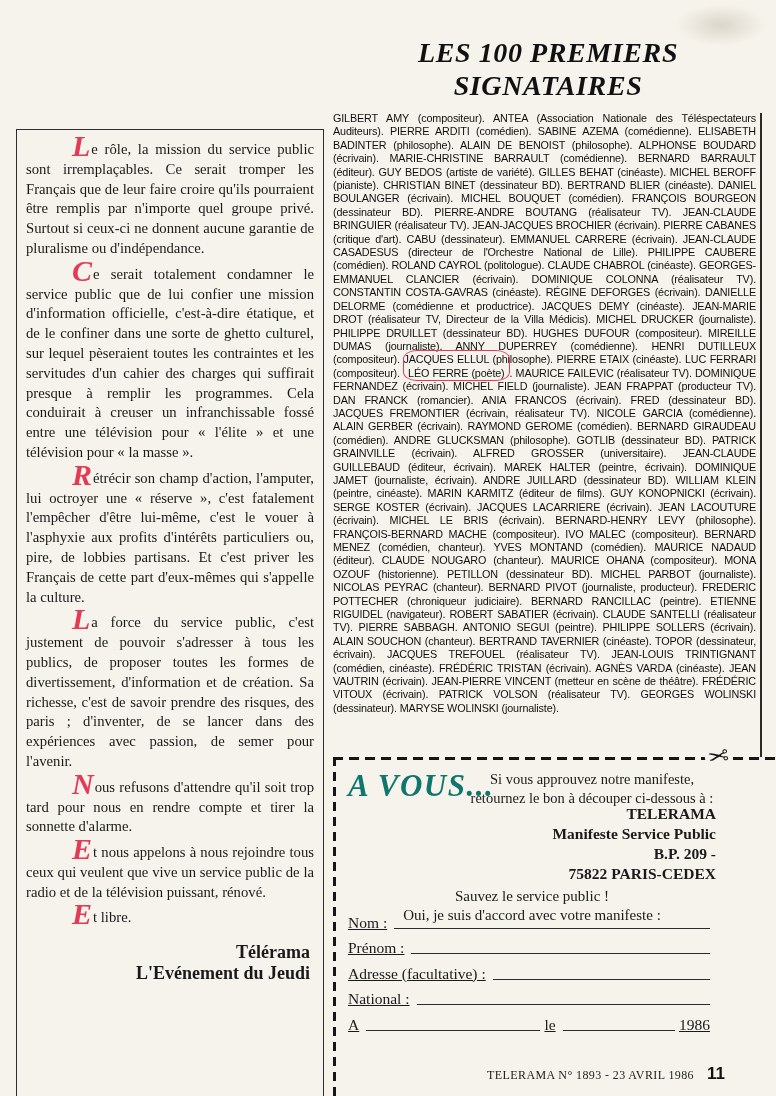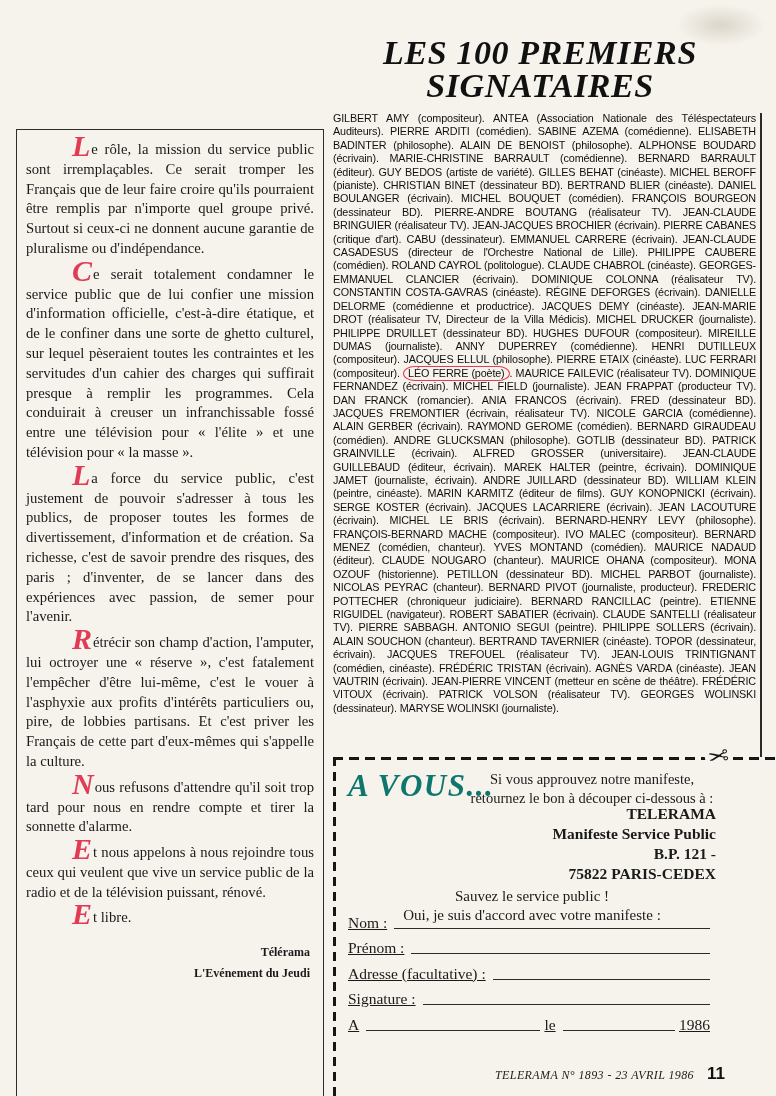--- a/index.html
+++ b/index.html
@@ -11,51 +11,51 @@
   body{background:var(--paper);}
   .page{
     position:relative;width:776px;height:1096px;background:var(--paper);
     overflow:hidden;font-family:"Liberation Serif",serif;color:var(--ink);
   }
   .smudge{position:absolute;left:676px;top:4px;width:90px;height:42px;
     background:radial-gradient(rgba(150,138,115,.28),transparent 70%);}
 
   
   .heading{
-    position:absolute;left:328px;top:36px;width:424px;text-align:center;
+    position:absolute;left:336px;top:36px;width:424px;text-align:center;
     font-family:"Liberation Serif",serif;font-weight:bold;font-style:italic;
-    font-size:34px;line-height:33px;letter-spacing:.6px;color:#111;
+    font-size:28px;line-height:33px;letter-spacing:.6px;color:#111;
   }
 
   
   .list{
     position:absolute;left:333px;top:112px;width:423px;
     font-family:"Liberation Sans",sans-serif;font-size:10.8px;line-height:13.4px;
     letter-spacing:-.15px;text-align:justify;color:#101010;
   }
   .red-circle{
     border:1.6px solid var(--accent);border-radius:14px / 9px;
-    padding:0 4px 1px 4px;
+    padding:16px 4px 1px 4px;
     -webkit-box-decoration-break:clone;box-decoration-break:clone;
   }
   .vrule{position:absolute;left:760px;top:113px;width:1.5px;height:644px;background:#2a2a2a;}
 
   
   .editorial{
     position:absolute;left:16px;top:129px;width:308px;height:1041px;
     border:1.5px solid #2e2e2e;box-sizing:border-box;padding:10px 9px 0 9px;
     font-size:14.7px;line-height:19.8px;text-align:justify;overflow:hidden;color:#191919;
   }
   .editorial p{margin:6px 0 0 0;text-indent:46px;}
   .editorial p:first-child{margin-top:0;}
   .dropcap{
     font-size:30px;font-style:italic;font-weight:bold;line-height:0;
     color:var(--accent);margin-right:1px;vertical-align:-2px;letter-spacing:0;
   }
-  .sig{margin-top:14px;text-align:right;font-weight:bold;font-size:12px;line-height:21px;padding-right:4px;text-indent:0;}
+  .sig{margin-top:14px;text-align:right;font-weight:bold;font-size:18px;line-height:21px;padding-right:4px;text-indent:0;}
 
   
   .cutline-h{position:absolute;left:333px;top:757px;width:443px;height:3px;
     background:repeating-linear-gradient(90deg,#161616 0 10px,transparent 10px 16px);}
   .cutline-v{position:absolute;left:333px;top:757px;width:3px;height:339px;
     background:repeating-linear-gradient(180deg,#161616 0 9px,transparent 9px 15px);}
   .scissors{
     position:absolute;left:372px;top:-14px;display:inline-block;
     font-size:25px;line-height:28px;background:var(--paper);padding:0 3px;
     transform:scaleX(-1) rotate(9deg);color:#161616;
@@ -78,21 +78,21 @@
   .field{display:flex;align-items:flex-end;height:25.5px;}
   .flabel{margin-right:7px;white-space:nowrap;}
   .fline{flex:1;border-bottom:1.3px solid #2b2b2b;margin-bottom:3px;}
   .field .mid{margin-left:4px;}
   .fyear{margin-left:4px;white-space:nowrap;}
   .w-big{flex:1.55;}
   .coupon-note{position:absolute;left:348px;top:1034px;width:380px;font-size:15.5px;}
 
   
   .page-footer{position:absolute;left:400px;top:1064px;width:325px;text-align:right;}
-  .issue{font-style:italic;font-size:12px;letter-spacing:.4px;color:#222;}
+  .issue{font-size:12px;letter-spacing:.4px;color:#222;}
   .pagenum{font-weight:bold;font-size:17px;margin-left:9px;font-family:"Liberation Sans",sans-serif;color:#111;}
 </style>
 </head>
 <body>
 
 <div class="page">
 
   <div class="smudge"></div>
 
   <div class="heading">
@@ -100,22 +100,22 @@
     <div>SIGNATAIRES</div>
   </div>
 
   <div class="list"><span>GILBERT AMY (compositeur)</span>. <span>ANTEA (Association Nationale des Téléspectateurs Auditeurs)</span>. <span>PIERRE ARDITI (comédien)</span>. <span>SABINE AZEMA (comédienne)</span>. <span>ELISABETH BADINTER (philosophe)</span>. <span>ALAIN DE BENOIST (philosophe)</span>. <span>ALPHONSE BOUDARD (écrivain)</span>. <span>MARIE-CHRISTINE BARRAULT (comédienne)</span>. <span>BERNARD BARRAULT (éditeur)</span>. <span>GUY BEDOS (artiste de variété)</span>. <span>GILLES BEHAT (cinéaste)</span>. <span>MICHEL BEROFF (pianiste)</span>. <span>CHRISTIAN BINET (dessinateur BD)</span>. <span>BERTRAND BLIER (cinéaste)</span>. <span>DANIEL BOULANGER (écrivain)</span>. <span>MICHEL BOUQUET (comédien)</span>. <span>FRANÇOIS BOURGEON (dessinateur BD)</span>. <span>PIERRE-ANDRE BOUTANG (réalisateur TV)</span>. <span>JEAN-CLAUDE BRINGUIER (réalisateur TV)</span>. <span>JEAN-JACQUES BROCHIER (écrivain)</span>. <span>PIERRE CABANES (critique d'art)</span>. <span>CABU (dessinateur)</span>. <span>EMMANUEL CARRERE (écrivain)</span>. <span>JEAN-CLAUDE CASADESUS (directeur de l'Orchestre National de Lille)</span>. <span>PHILIPPE CAUBERE (comédien)</span>. <span>ROLAND CAYROL (politologue)</span>. <span>CLAUDE CHABROL (cinéaste)</span>. <span>GEORGES-EMMANUEL CLANCIER (écrivain)</span>. <span>DOMINIQUE COLONNA (réalisateur TV)</span>. <span>CONSTANTIN COSTA-GAVRAS (cinéaste)</span>. <span>RÉGINE DEFORGES (écrivain)</span>. <span>DANIELLE DELORME (comédienne et productrice)</span>. <span>JACQUES DEMY (cinéaste)</span>. <span>JEAN-MARIE DROT (réalisateur TV, Directeur de la Villa Médicis)</span>. <span>MICHEL DRUCKER (journaliste)</span>. <span>PHILIPPE DRUILLET (dessinateur BD)</span>. <span>HUGHES DUFOUR (compositeur)</span>. <span>MIREILLE DUMAS (journaliste)</span>. <span>ANNY DUPERREY (comédienne)</span>. <span>HENRI DUTILLEUX (compositeur)</span>. <span>JACQUES ELLUL (philosophe)</span>. <span>PIERRE ETAIX (cinéaste)</span>. <span>LUC FERRARI (compositeur)</span>. <span class="red-circle">LÉO FERRE (poète)</span>. <span>MAURICE FAILEVIC (réalisateur TV)</span>. <span>DOMINIQUE FERNANDEZ (écrivain)</span>. <span>MICHEL FIELD (journaliste)</span>. <span>JEAN FRAPPAT (producteur TV)</span>. <span>DAN FRANCK (romancier)</span>. <span>ANIA FRANCOS (écrivain)</span>. <span>FRED (dessinateur BD)</span>. <span>JACQUES FREMONTIER (écrivain, réalisateur TV)</span>. <span>NICOLE GARCIA (comédienne)</span>. <span>ALAIN GERBER (écrivain)</span>. <span>RAYMOND GEROME (comédien)</span>. <span>BERNARD GIRAUDEAU (comédien)</span>. <span>ANDRE GLUCKSMAN (philosophe)</span>. <span>GOTLIB (dessinateur BD)</span>. <span>PATRICK GRAINVILLE (écrivain)</span>. <span>ALFRED GROSSER (universitaire)</span>. <span>JEAN-CLAUDE GUILLEBAUD (éditeur, écrivain)</span>. <span>MAREK HALTER (peintre, écrivain)</span>. <span>DOMINIQUE JAMET (journaliste, écrivain)</span>. <span>ANDRE JUILLARD (dessinateur BD)</span>. <span>WILLIAM KLEIN (peintre, cinéaste)</span>. <span>MARIN KARMITZ (éditeur de films)</span>. <span>GUY KONOPNICKI (écrivain)</span>. <span>SERGE KOSTER (écrivain)</span>. <span>JACQUES LACARRIERE (écrivain)</span>. <span>JEAN LACOUTURE (écrivain)</span>. <span>MICHEL LE BRIS (écrivain)</span>. <span>BERNARD-HENRY LEVY (philosophe)</span>. <span>FRANÇOIS-BERNARD MACHE (compositeur)</span>. <span>IVO MALEC (compositeur)</span>. <span>BERNARD MENEZ (comédien, chanteur)</span>. <span>YVES MONTAND (comédien)</span>. <span>MAURICE NADAUD (éditeur)</span>. <span>CLAUDE NOUGARO (chanteur)</span>. <span>MAURICE OHANA (compositeur)</span>. <span>MONA OZOUF (historienne)</span>. <span>PETILLON (dessinateur BD)</span>. <span>MICHEL PARBOT (journaliste)</span>. <span>NICOLAS PEYRAC (chanteur)</span>. <span>BERNARD PIVOT (journaliste, producteur)</span>. <span>FREDERIC POTTECHER (chroniqueur judiciaire)</span>. <span>BERNARD RANCILLAC (peintre)</span>. <span>ETIENNE RIGUIDEL (navigateur)</span>. <span>ROBERT SABATIER (écrivain)</span>. <span>CLAUDE SANTELLI (réalisateur TV)</span>. <span>PIERRE SABBAGH</span>. <span>ANTONIO SEGUI (peintre)</span>. <span>PHILIPPE SOLLERS (écrivain)</span>. <span>ALAIN SOUCHON (chanteur)</span>. <span>BERTRAND TAVERNIER (cinéaste)</span>. <span>TOPOR (dessinateur, écrivain)</span>. <span>JACQUES TREFOUEL (réalisateur TV)</span>. <span>JEAN-LOUIS TRINTIGNANT (comédien, cinéaste)</span>. <span>FRÉDÉRIC TRISTAN (écrivain)</span>. <span>AGNÈS VARDA (cinéaste)</span>. <span>JEAN VAUTRIN (écrivain)</span>. <span>JEAN-PIERRE VINCENT (metteur en scène de théâtre)</span>. <span>FRÉDÉRIC VITOUX (écrivain)</span>. <span>PATRICK VOLSON (réalisateur TV)</span>. <span>GEORGES WOLINSKI (dessinateur)</span>. <span>MARYSE WOLINSKI (journaliste)</span>.</div>
   <div class="vrule"></div>
 
   <div class="editorial">
     <div>
         <p><span class="dropcap">L</span>e rôle, la mission du service public sont irremplaçables. Ce serait tromper les Français que de leur faire croire qu'ils pourraient être remplis par n'importe quel groupe privé. Surtout si ceux-ci ne donnent aucune garantie de pluralisme ou d'indépendance.</p>
         <p><span class="dropcap">C</span>e serait totalement condamner le service public que de lui confier une mission d'information officielle, c'est-à-dire étatique, et de le confiner dans une sorte de ghetto culturel, sur lequel pèseraient toutes les contraintes et les servitudes d'un cahier des charges qui suffirait presque à remplir les programmes. Cela conduirait à creuser un infranchissable fossé entre une télévision pour « l'élite » et une télévision pour « la masse ».</p>
+        <p><span class="dropcap">R</span>étrécir son champ d'action, l'amputer, lui octroyer une « réserve », c'est fatalement l'empêcher d'être lui-même, c'est le vouer à l'asphyxie aux profits d'intérêts particuliers ou, pire, de lobbies partisans. Et c'est priver les Français de cette part d'eux-mêmes qui s'appelle la culture.</p>
         <p><span class="dropcap">L</span>a force du service public, c'est justement de pouvoir s'adresser à tous les publics, de proposer toutes les formes de divertissement, d'information et de création. Sa richesse, c'est de savoir prendre des risques, des paris ; d'inventer, de se lancer dans des expériences avec passion, de semer pour l'avenir.</p>
-        <p><span class="dropcap">R</span>étrécir son champ d'action, l'amputer, lui octroyer une « réserve », c'est fatalement l'empêcher d'être lui-même, c'est le vouer à l'asphyxie aux profits d'intérêts particuliers ou, pire, de lobbies partisans. Et c'est priver les Français de cette part d'eux-mêmes qui s'appelle la culture.</p>
         <p><span class="dropcap">N</span>ous refusons d'attendre qu'il soit trop tard pour nous en rendre compte et tirer la sonnette d'alarme.</p>
         <p><span class="dropcap">E</span>t nous appelons à nous rejoindre tous ceux qui veulent que vive un service public de la radio et de la télévision puissant, rénové.</p>
         <p><span class="dropcap">E</span>t libre.</p>
       </div>
     <div class="sig">
       <div>Télérama</div>
       <div>L'Evénement du Jeudi</div>
     </div>
   </div>
 
@@ -127,21 +127,21 @@
   <div class="avous">A VOUS...</div>
 
   <div class="coupon-intro">
     <div>Si vous approuvez notre manifeste,</div>
     <div>retournez le bon à découper ci-dessous à :</div>
   </div>
 
   <div class="coupon-address">
     <div>TELERAMA</div>
     <div>Manifeste Service Public</div>
-    <div>B.P. 121 -</div>
+    <div>B.P. 209 -</div>
     <div>75822 PARIS-CEDEX</div>
   </div>
 
   <div class="coupon-agree">
     <div>Sauvez le service public !</div>
     <div>Oui, je suis d'accord avec votre manifeste :</div>
   </div>
 
   <div class="fields">
     <div class="field">
@@ -150,21 +150,21 @@
     </div>
     <div class="field">
       <span class="flabel">Prénom :</span>
       <span class="fline"></span>
     </div>
     <div class="field">
       <span class="flabel">Adresse (facultative) :</span>
       <span class="fline"></span>
     </div>
     <div class="field">
-      <span class="flabel">Signature :</span>
+      <span class="flabel">National :</span>
       <span class="fline"></span>
     </div>
     <div class="field">
       <span class="flabel">A</span>
       <span class="fline w-big"></span>
       <span class="flabel mid">le</span>
       <span class="fline"></span>
       <span class="fyear">1986</span>
     </div>
   </div>

